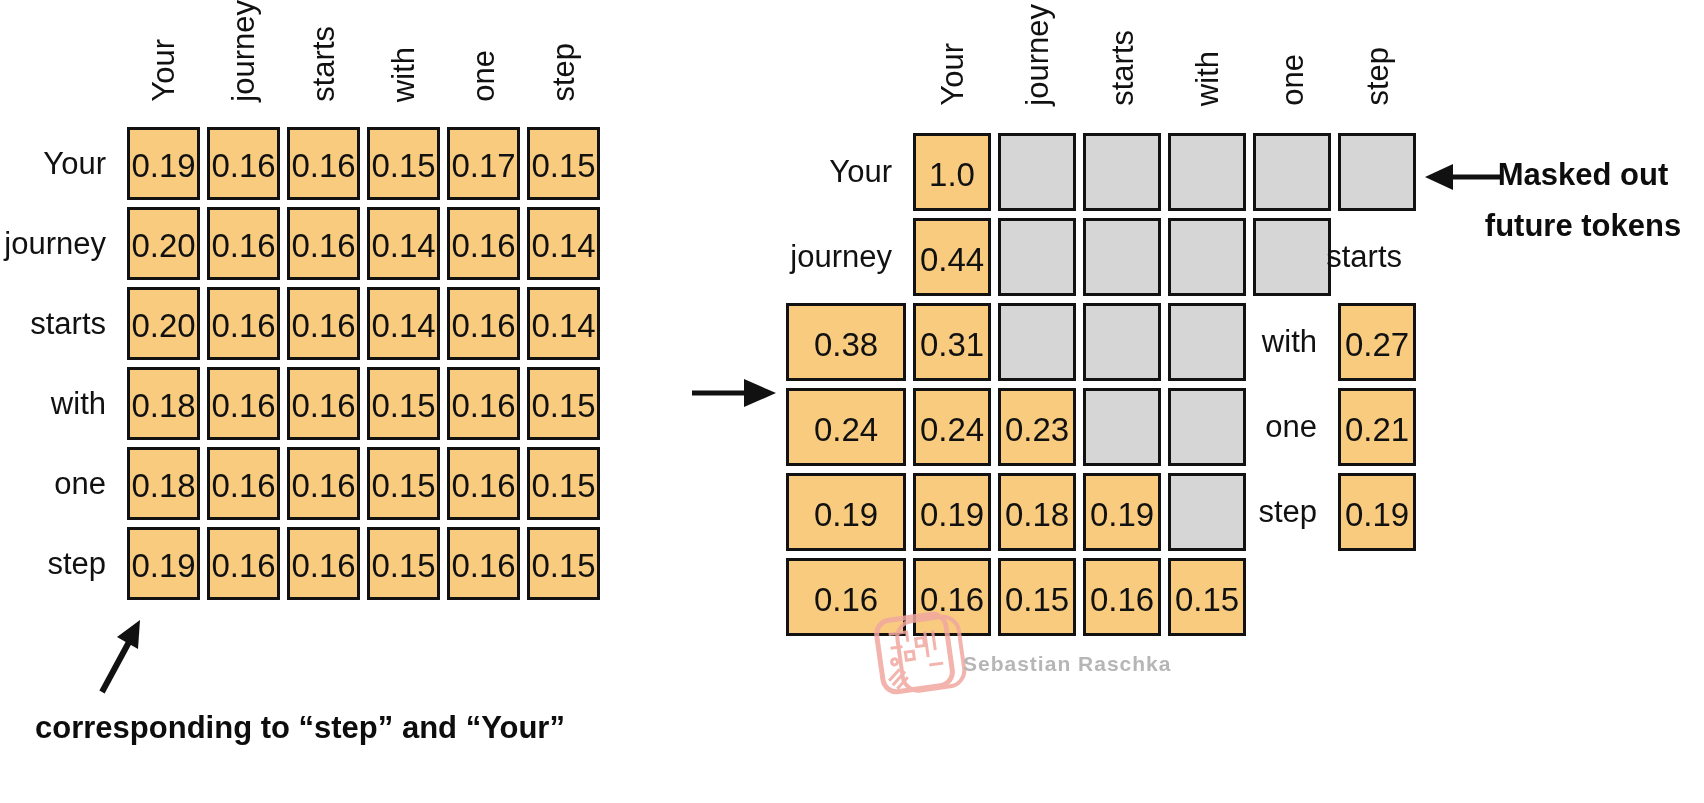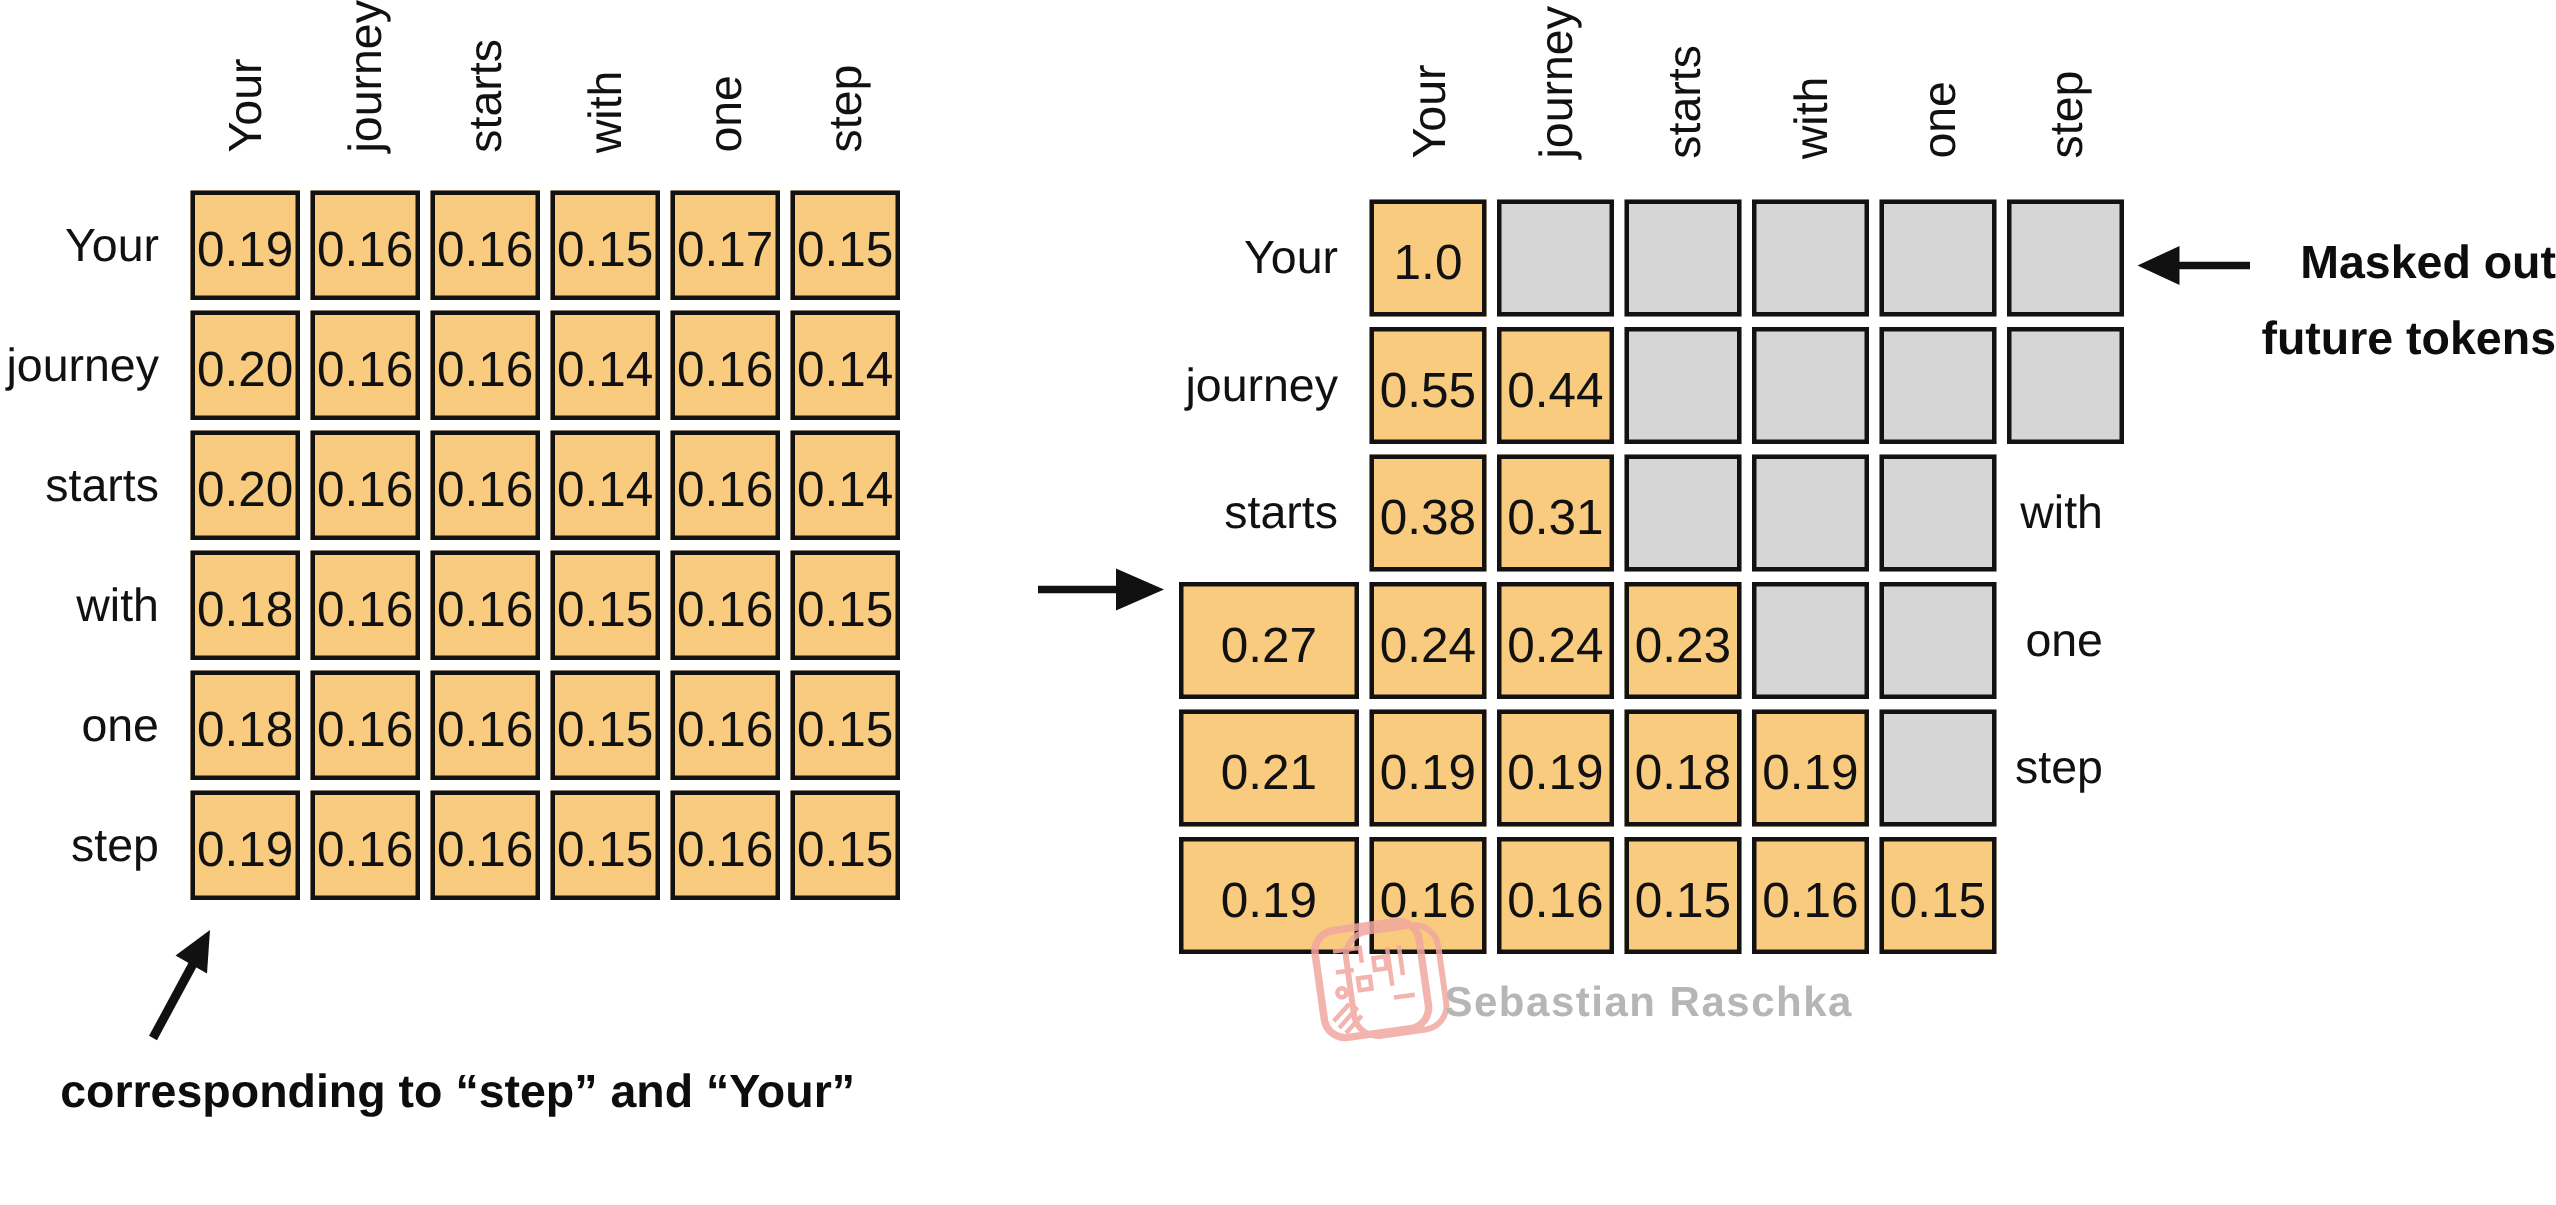--- a/index.html
+++ b/index.html
@@ -13,30 +13,30 @@
 
   .corner { }
   .colhead { display:flex; align-items:flex-end; justify-content:center; padding-bottom:18px; box-sizing:border-box; overflow:visible; }
   #right-matrix .colhead { padding-bottom:20px; }
   .vtext { writing-mode:vertical-rl; transform:rotate(180deg); font-size:31px; color:#111; line-height:1; }
   .rowlabel { display:flex; align-items:center; justify-content:flex-end; padding-right:14px; box-sizing:border-box; font-size:31px; color:#111; white-space:nowrap; }
   .cell { border:3px solid var(--border, #121212); background:var(--orange, #F8CB7E); display:flex; align-items:center; justify-content:center; font-size:33px; color:#111; padding-top:5px; box-sizing:border-box; }
   .cell.masked { background:var(--gray, #D6D6D6); }
 
   .note { position:absolute; font-weight:bold; color:#0d0d0d; text-align:center; }
-  .note .line { display:block; white-space:nowrap;text-align:right; }
+  .note .line { display:block; white-space:nowrap; }
   #attention-note { left:30px; top:701px; width:540px; font-size:31px; line-height:53px; }
   #masked-note { left:1462px; top:149px; width:242px; font-size:31px; line-height:51px; }
 
   .arrow { position:absolute; }
   #arrow-center { left:686px; top:376px; }
   #arrow-masked { left:1422px; top:161px; }
   #arrow-step   { left:88px;  top:605px; }
 
-  .wm-text { position:absolute; left:963px; top:652px; font-size:28px; font-weight:bold; color:var(--wm-gray, #B6B6B6); letter-spacing:1px; white-space:nowrap; }
+  .wm-text { position:absolute; left:963px; top:652px; font-size:21px; font-weight:bold; color:var(--wm-gray, #B6B6B6); letter-spacing:1px; white-space:nowrap; }
   .wm-stamp { position:absolute; left:872px; top:610px; transform:rotate(-8deg); opacity:.85; }
 </style>
 </head>
 <body>
 
 <div class="canvas">
 
   <div class="matrix" id="left-matrix">
       <div class="corner"></div>
       <div class="colhead">
@@ -122,21 +122,20 @@
         <span class="vtext">step</span>
       </div>
       <div class="rowlabel">Your</div>
       <div class="cell">1.0</div>
       <div class="cell masked"></div>
       <div class="cell masked"></div>
       <div class="cell masked"></div>
       <div class="cell masked"></div>
       <div class="cell masked"></div>
       <div class="rowlabel">journey</div>
-      <div class="cell">0.55</div>
       <div class="cell">0.44</div>
       <div class="cell masked"></div>
       <div class="cell masked"></div>
       <div class="cell masked"></div>
       <div class="cell masked"></div>
       <div class="rowlabel">starts</div>
       <div class="cell">0.38</div>
       <div class="cell">0.31</div>
       <div class="cell masked"></div>
       <div class="cell masked"></div>

